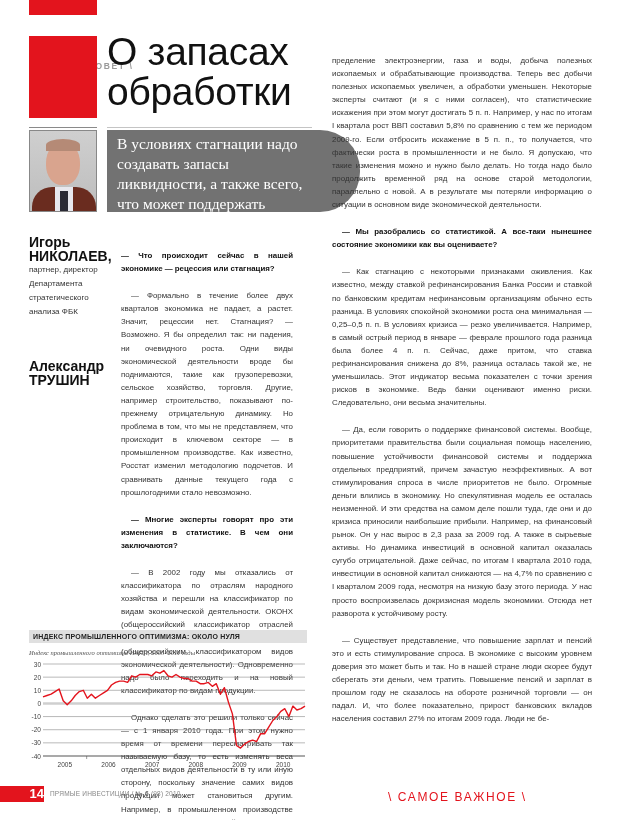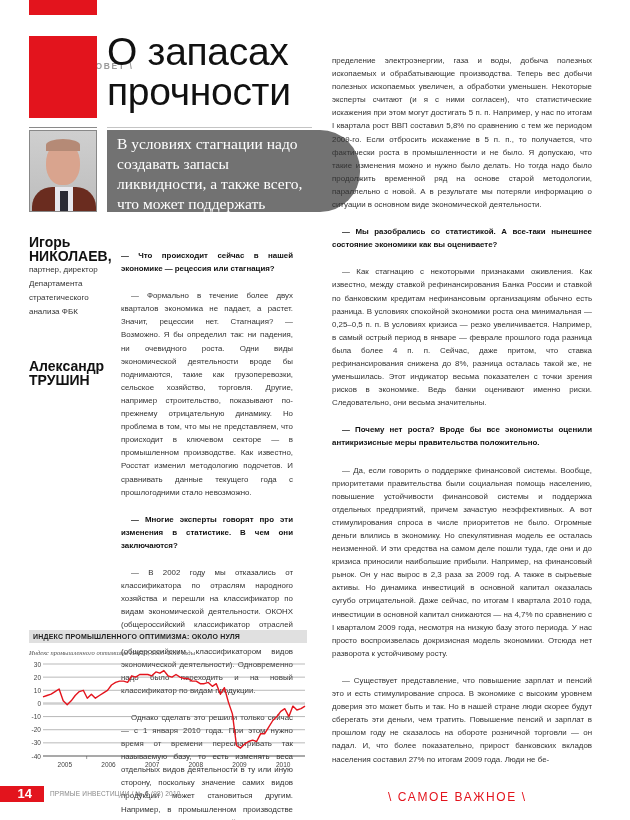--- a/index.html
+++ b/index.html
@@ -23,35 +23,35 @@
   .byline .nm { font-weight:bold; color:#111; font-size:14px; }
   .col { font-size:7.9px; line-height:13.1px; color:#333; text-align:justify; }
   .col p { margin:14px; text-indent:10px; }
   .col p.q { font-weight:bold; color:#111; }
   .col p.noi { text-indent:0; }
   .col1 { left:107px; top:235px; width:200px; }
   .col2 { left:318px; top:40px; width:288px; }
   .chart-box { left:29px; top:630px; width:278px; }
   .chart-head { background:#e0e0e0; font-size:7px; font-weight:bold; color:#222; padding:3px 4px; letter-spacing:0.2px; }
   .chart-sub { font-family:"Liberation Serif", serif; font-style:italic; font-size:6.5px; color:#555; margin-top:6px; }
-  .footer-red { left:0; top:786px; width:44px; height:16px; background:#e3141d; color:#fff; font-weight:bold; font-size:13px; text-align:right; padding-right:12px; box-sizing:border-box; line-height:16px; }
+  .footer-red { left:0; top:786px; width:44px; height:16px; background:#e3141d; color:#fff; font-weight:bold; font-size:13px; text-align:right; padding-right:0; box-sizing:border-box; line-height:16px; }
   .footer-mag { left:50px; top:790px; font-size:6.5px; color:#888; letter-spacing:0.2px; }
   .footer-mag b { color:#666; }
   .footer-sec { left:388px; top:790px; font-size:12px; color:#e3141d; letter-spacing:1.6px; }
   svg text { font-family:"Liberation Sans", sans-serif; }
 </style>
 </head>
 <body>
 
 <div class="abs red-block-top"></div>
 <div class="abs section-tag">\ УЧЕНЫЙ СОВЕТ \</div>
 <div class="abs red-block-main"></div>
 <div class="abs title">
   <div>О запасах</div>
-  <div>прочности</div>
+  <div>обработки</div>
 </div>
 <div class="abs rule-left"></div>
 <div class="abs rule-mid"></div>
 
 <div class="abs photo">
   <div class="body"></div>
     <div class="shirt"></div>
     <div class="tie"></div>
   <div class="head"></div>
     <div class="hair"></div>
@@ -78,21 +78,20 @@
   <p>— Формально в течение более двух кварталов экономика не падает, а растет. Значит, рецессии нет. Стагнация? — Возможно. Я бы определил так: ни падения, ни очевидного роста. Одни виды экономической деятельности вроде бы поднимаются, такие как грузоперевозки, сельское хозяйство, торговля. Другие, например строительство, показывают по-прежнему отрицательную динамику. Но проблема в том, что мы не представляем, что происходит в ключевом секторе — в промышленном производстве. Как известно, Росстат изменил методологию подсчетов. И сравнивать данные текущего года с прошлогодними стало невозможно.</p>
   <p class="q">— Многие эксперты говорят про эти изменения в статистике. В чем они заключаются?</p>
   <p>— В 2002 году мы отказались от классификатора по отраслям народного хозяйства и перешли на классификатор по видам экономической деятельности. ОКОНХ (общероссийский классификатор отраслей народного хозяйства) заменили ОКВЭД (общероссийским классификатором видов экономической деятельности). Одновременно надо было переходить и на новый классификатор по видам продукции.</p>
   <p>Однако сделать это решили только сейчас — с 1 января 2010 года. При этом нужно время от времени пересматривать так называемую базу, то есть изменять веса отдельных видов деятельности в ту или иную сторону, поскольку значение самих видов продукции может становиться другим. Например, в промышленном производстве есть три вида экономической деятельности: производство и рас-</p>
 </div>
 
 <div class="abs col col2">
   <p class="noi">пределение электроэнергии, газа и воды, добыча полезных ископаемых и обрабатывающие производства. Теперь вес добычи полезных ископаемых увеличен, а обработки уменьшен. Некоторые эксперты считают (и я с ними согласен), что статистические искажения при этом могут достигать 5 п. п. Например, у нас по итогам I квартала рост ВВП составил 5,8% по сравнению с тем же периодом 2009-го. Если отбросить искажение в 5 п. п., то получается, что фактически роста в промышленности и не было. Я допускаю, что такие изменения можно и нужно было делать. Но тогда надо было продолжить временной ряд на основе старой методологии, параллельно с новой. А в результате мы потеряли информацию о ситуации в основном виде экономической деятельности.</p>
   <p class="q">— Мы разобрались со статистикой. А все-таки нынешнее состояние экономики как вы оцениваете?</p>
   <p>— Как стагнацию с некоторыми признаками оживления. Как известно, между ставкой рефинансирования Банка России и ставкой по банковским кредитам нефинансовым организациям обычно есть разница. В условиях спокойной экономики роста она минимальная — 0,25–0,5 п. п. В условиях кризиса — резко увеличивается. Например, в самый острый период в январе — феврале прошлого года разница была более 4 п. п. Сейчас, даже притом, что ставка рефинансирования снижена до 8%, разница осталась такой же, не уменьшилась. Этот индикатор весьма показателен с точки зрения рисков в экономике. Ведь банки оценивают именно риски. Следовательно, они весьма значительны.</p>
-  <p class="q">— Почему нет роста? Вроде бы все экономисты оценили антикризисные меры правительства положительно.</p>
   <p>— Да, если говорить о поддержке финансовой системы. Вообще, приоритетами правительства были социальная помощь населению, повышение устойчивости финансовой системы и поддержка отдельных предприятий, причем зачастую неэффективных. А вот стимулирования спроса в числе приоритетов не было. Огромные деньги влились в экономику. Но спекулятивная модель ее осталась неизменной. И эти средства на самом деле пошли туда, где они и до кризиса приносили наибольшие прибыли. Например, на финансовый рынок. Он у нас вырос в 2,3 раза за 2009 год. А также в сырьевые активы. Но динамика инвестиций в основной капитал оказалась сугубо отрицательной. Даже сейчас, по итогам I квартала 2010 года, инвестиции в основной капитал снижаются — на 4,7% по сравнению с I кварталом 2009 года, несмотря на низкую базу этого периода. У нас просто воспроизвелась докризисная модель экономики. Отсюда нет разворота к устойчивому росту.</p>
   <p>— Существует представление, что повышение зарплат и пенсий это и есть стимулирование спроса. В экономике с высоким уровнем доверия это может быть и так. Но в нашей стране люди скорее будут сберегать эти деньги, чем тратить. Повышение пенсий и зарплат в прошлом году не сказалось на обороте розничной торговли — он падал. И, что более показательно, прирост банковских вкладов населения составил 27% по итогам 2009 года. Люди не бе-</p>
 </div>
 
 <div class="abs chart-box">
   <div class="chart-head">ИНДЕКС ПРОМЫШЛЕННОГО ОПТИМИЗМА: ОКОЛО НУЛЯ</div>
   <div class="chart-sub">Индекс промышленного оптимизма ИЭПП, 2005–2011 годы</div>
   <svg id="chart" width="278" height="120">
       <line x1="14" x2="276" y1="8" y2="8" stroke="#8a8a8a" stroke-width="0.6"></line>
       <text x="12" y="10.5" font-size="6.5" fill="#444" text-anchor="end">30</text>

